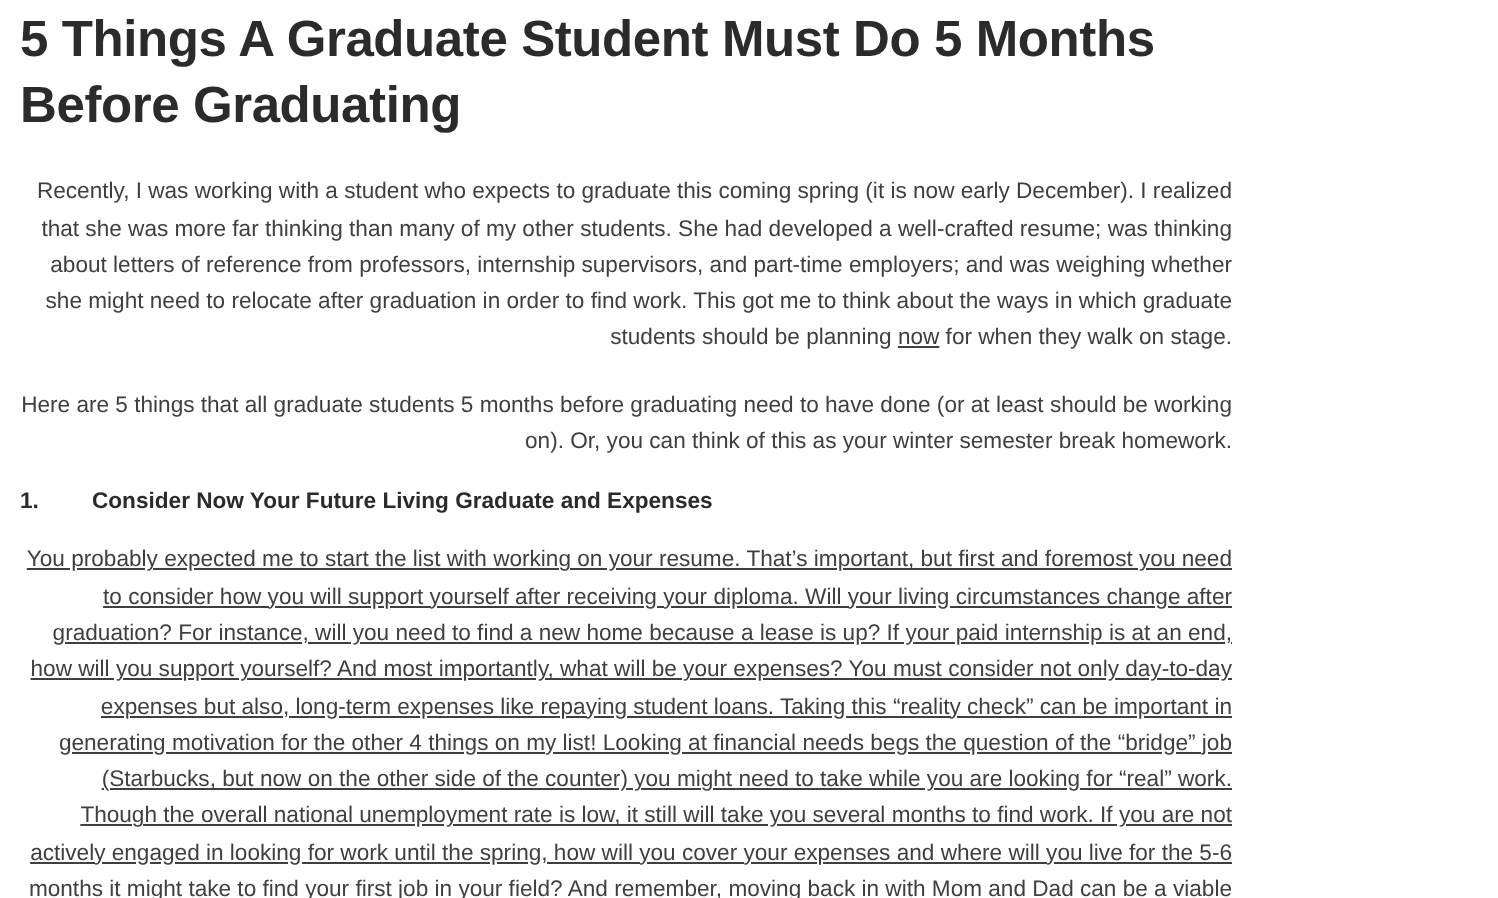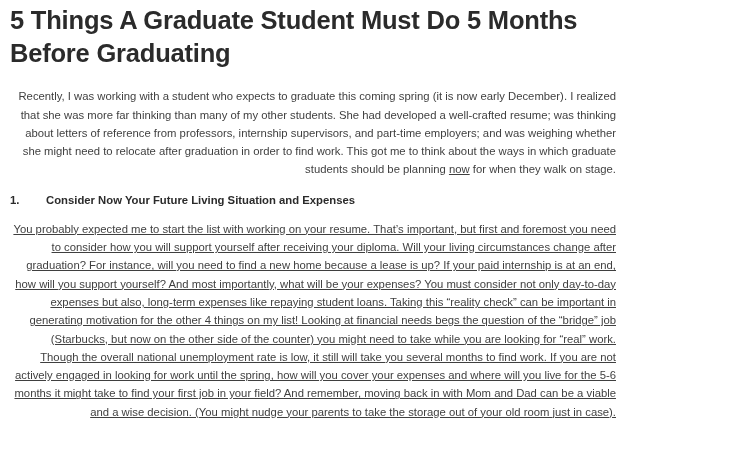--- a/index.html
+++ b/index.html
@@ -63,21 +63,22 @@
 </style>
 </head>
 <body>
 
 <div class="page">
 
   <h1 class="article-title">5 Things A Graduate Student Must Do 5 Months Before Graduating</h1>
 
   <p class="body-text"><span>Recently, I was working with a student who expects to graduate this coming spring (it is now early December). I realized that she was more far thinking than many of my other students. She had developed a well-crafted resume; was thinking about letters of reference from professors, internship supervisors, and part-time employers; and was weighing whether she might need to relocate after graduation in order to find work. This got me to think about the ways in which graduate students should be planning </span><u>now</u><span> for when they walk on stage.</span></p>
 
+  <p class="body-text">Here are 5 things that all graduate students 5 months before graduating need to have done (or at least should be working on). Or, you can think of this as your winter semester break homework.</p>
 
   <div class="list-heading">
     <span class="num">1.</span>
-    <span class="htext">Consider Now Your Future Living Situation and Expenses</span>
+    <span class="htext">Consider Now Your Future Living Graduate and Expenses</span>
   </div>
 
   <p class="body-text last-para">You probably expected me to start the list with working on your resume. That’s important, but first and foremost you need to consider how you will support yourself after receiving your diploma. Will your living circumstances change after graduation? For instance, will you need to find a new home because a lease is up? If your paid internship is at an end, how will you support yourself? And most importantly, what will be your expenses? You must consider not only day-to-day expenses but also, long-term expenses like repaying student loans. Taking this “reality check” can be important in generating motivation for the other 4 things on my list! Looking at financial needs begs the question of the “bridge” job (Starbucks, but now on the other side of the counter) you might need to take while you are looking for “real” work. Though the overall national unemployment rate is low, it still will take you several months to find work. If you are not actively engaged in looking for work until the spring, how will you cover your expenses and where will you live for the 5-6 months it might take to find your first job in your field? And remember, moving back in with Mom and Dad can be a viable and a wise decision. (You might nudge your parents to take the storage out of your old room just in case).</p>
 
 </div>
 
 </body></html>

